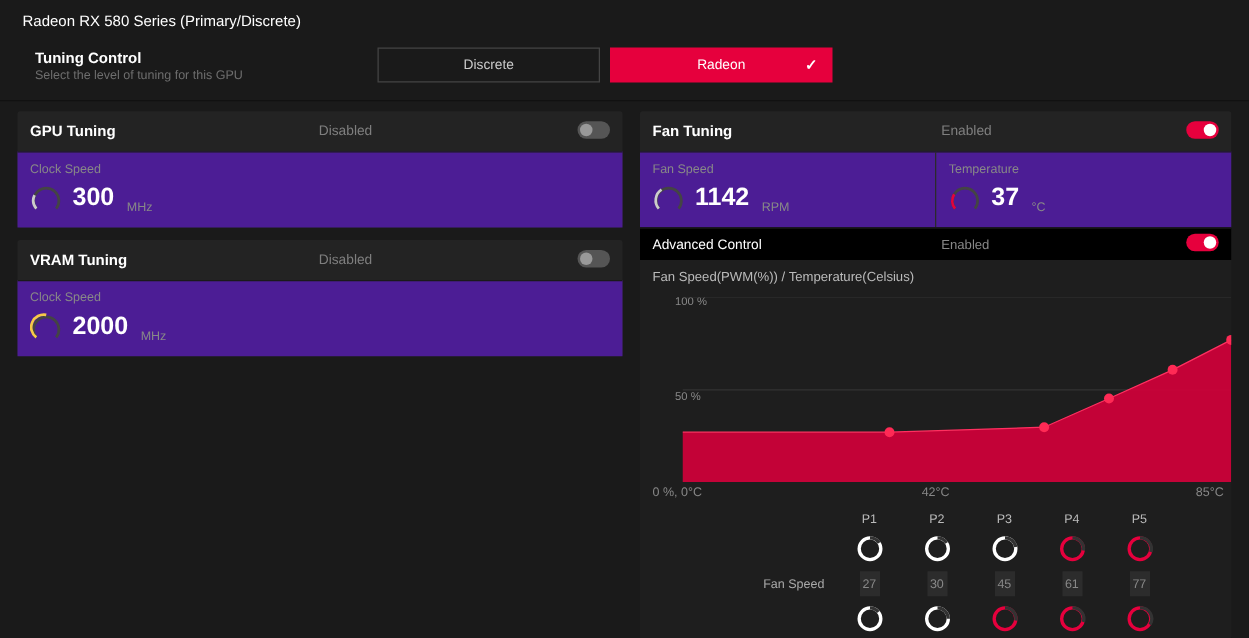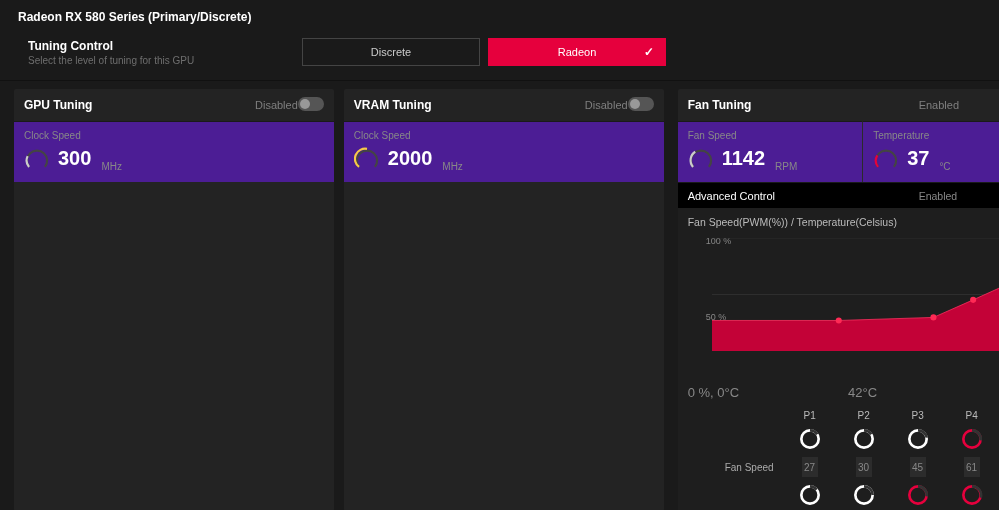--- a/index.html
+++ b/index.html
@@ -8,21 +8,21 @@
     height: 510px;
     background: #1a1a1a;
     font-family: -apple-system, "Segoe UI", Arial, sans-serif;
     color: #ddd;
     font-size: 12px;
     overflow: hidden;
   }
   .header {
     padding: 10px 18px 8px;
     font-size: 12px;
-    font-weight: 700;
+    font-weight: 400;
     color: #fff;
   }
   .tuning-control {
     display: flex;
     align-items: center;
     padding: 6px 28px 14px;
     border-bottom: 1px solid #111;
   }
   .tc-label { flex: 0 0 274px; }
   .tc-title { font-size: 12px; font-weight: 600; color: #fff; }
@@ -36,21 +36,21 @@
   .tc-btn.manual { background: #e6003d; color: #fff; border: none; }
   .tc-btn.manual .check {
     position: absolute; right: 12px; top: 50%; transform: translateY(-50%);
     font-size: 12px; font-weight: bold;
   }
   .grid {
     display: flex;
     padding: 0 14px;
     gap: 14px;
   }
-  .col-left { flex: 0 0 484px; display: flex; flex-direction: row; gap: 10px; padding-top: 8px;}
+  .col-left { flex: 0 0 484px; display: flex; flex-direction: column; gap: 10px; padding-top: 8px;}
   .col-right { flex: 1; display: flex; flex-direction: column; padding-top: 8px;}
   .panel {
     background: #232323;
     border-radius: 2px;
   }
   .panel-header {
     display: flex;
     align-items: center;
     height: 32px;
     font-size: 12px;
@@ -101,21 +101,21 @@
   .curve-title { padding: 8px 10px 2px; color: #bbb; font-size: 10.5px; }
   .curve-area {
     position: relative;
     height: 168px;
     margin: 4px 0 0 0;
   }
   .y-lab {
     position: absolute; left: 28px; font-size: 9px; color: #888;
   }
   .x-lab {
-    position: absolute; bottom: 2px; font-size: 13px; color: #888;
+    position: absolute; bottom: 2px; font-size: 10px; color: #888;
   }
   .curve-svg {
     position: absolute; left: 34px; right: 0; top: 4px; bottom: 16px;
   }
   .controls-grid {
     padding: 8px 0 4px;
     display: grid;
     grid-template-columns: 100px repeat(5, 44px);
     gap: 6px 10px;
     justify-content: center;

